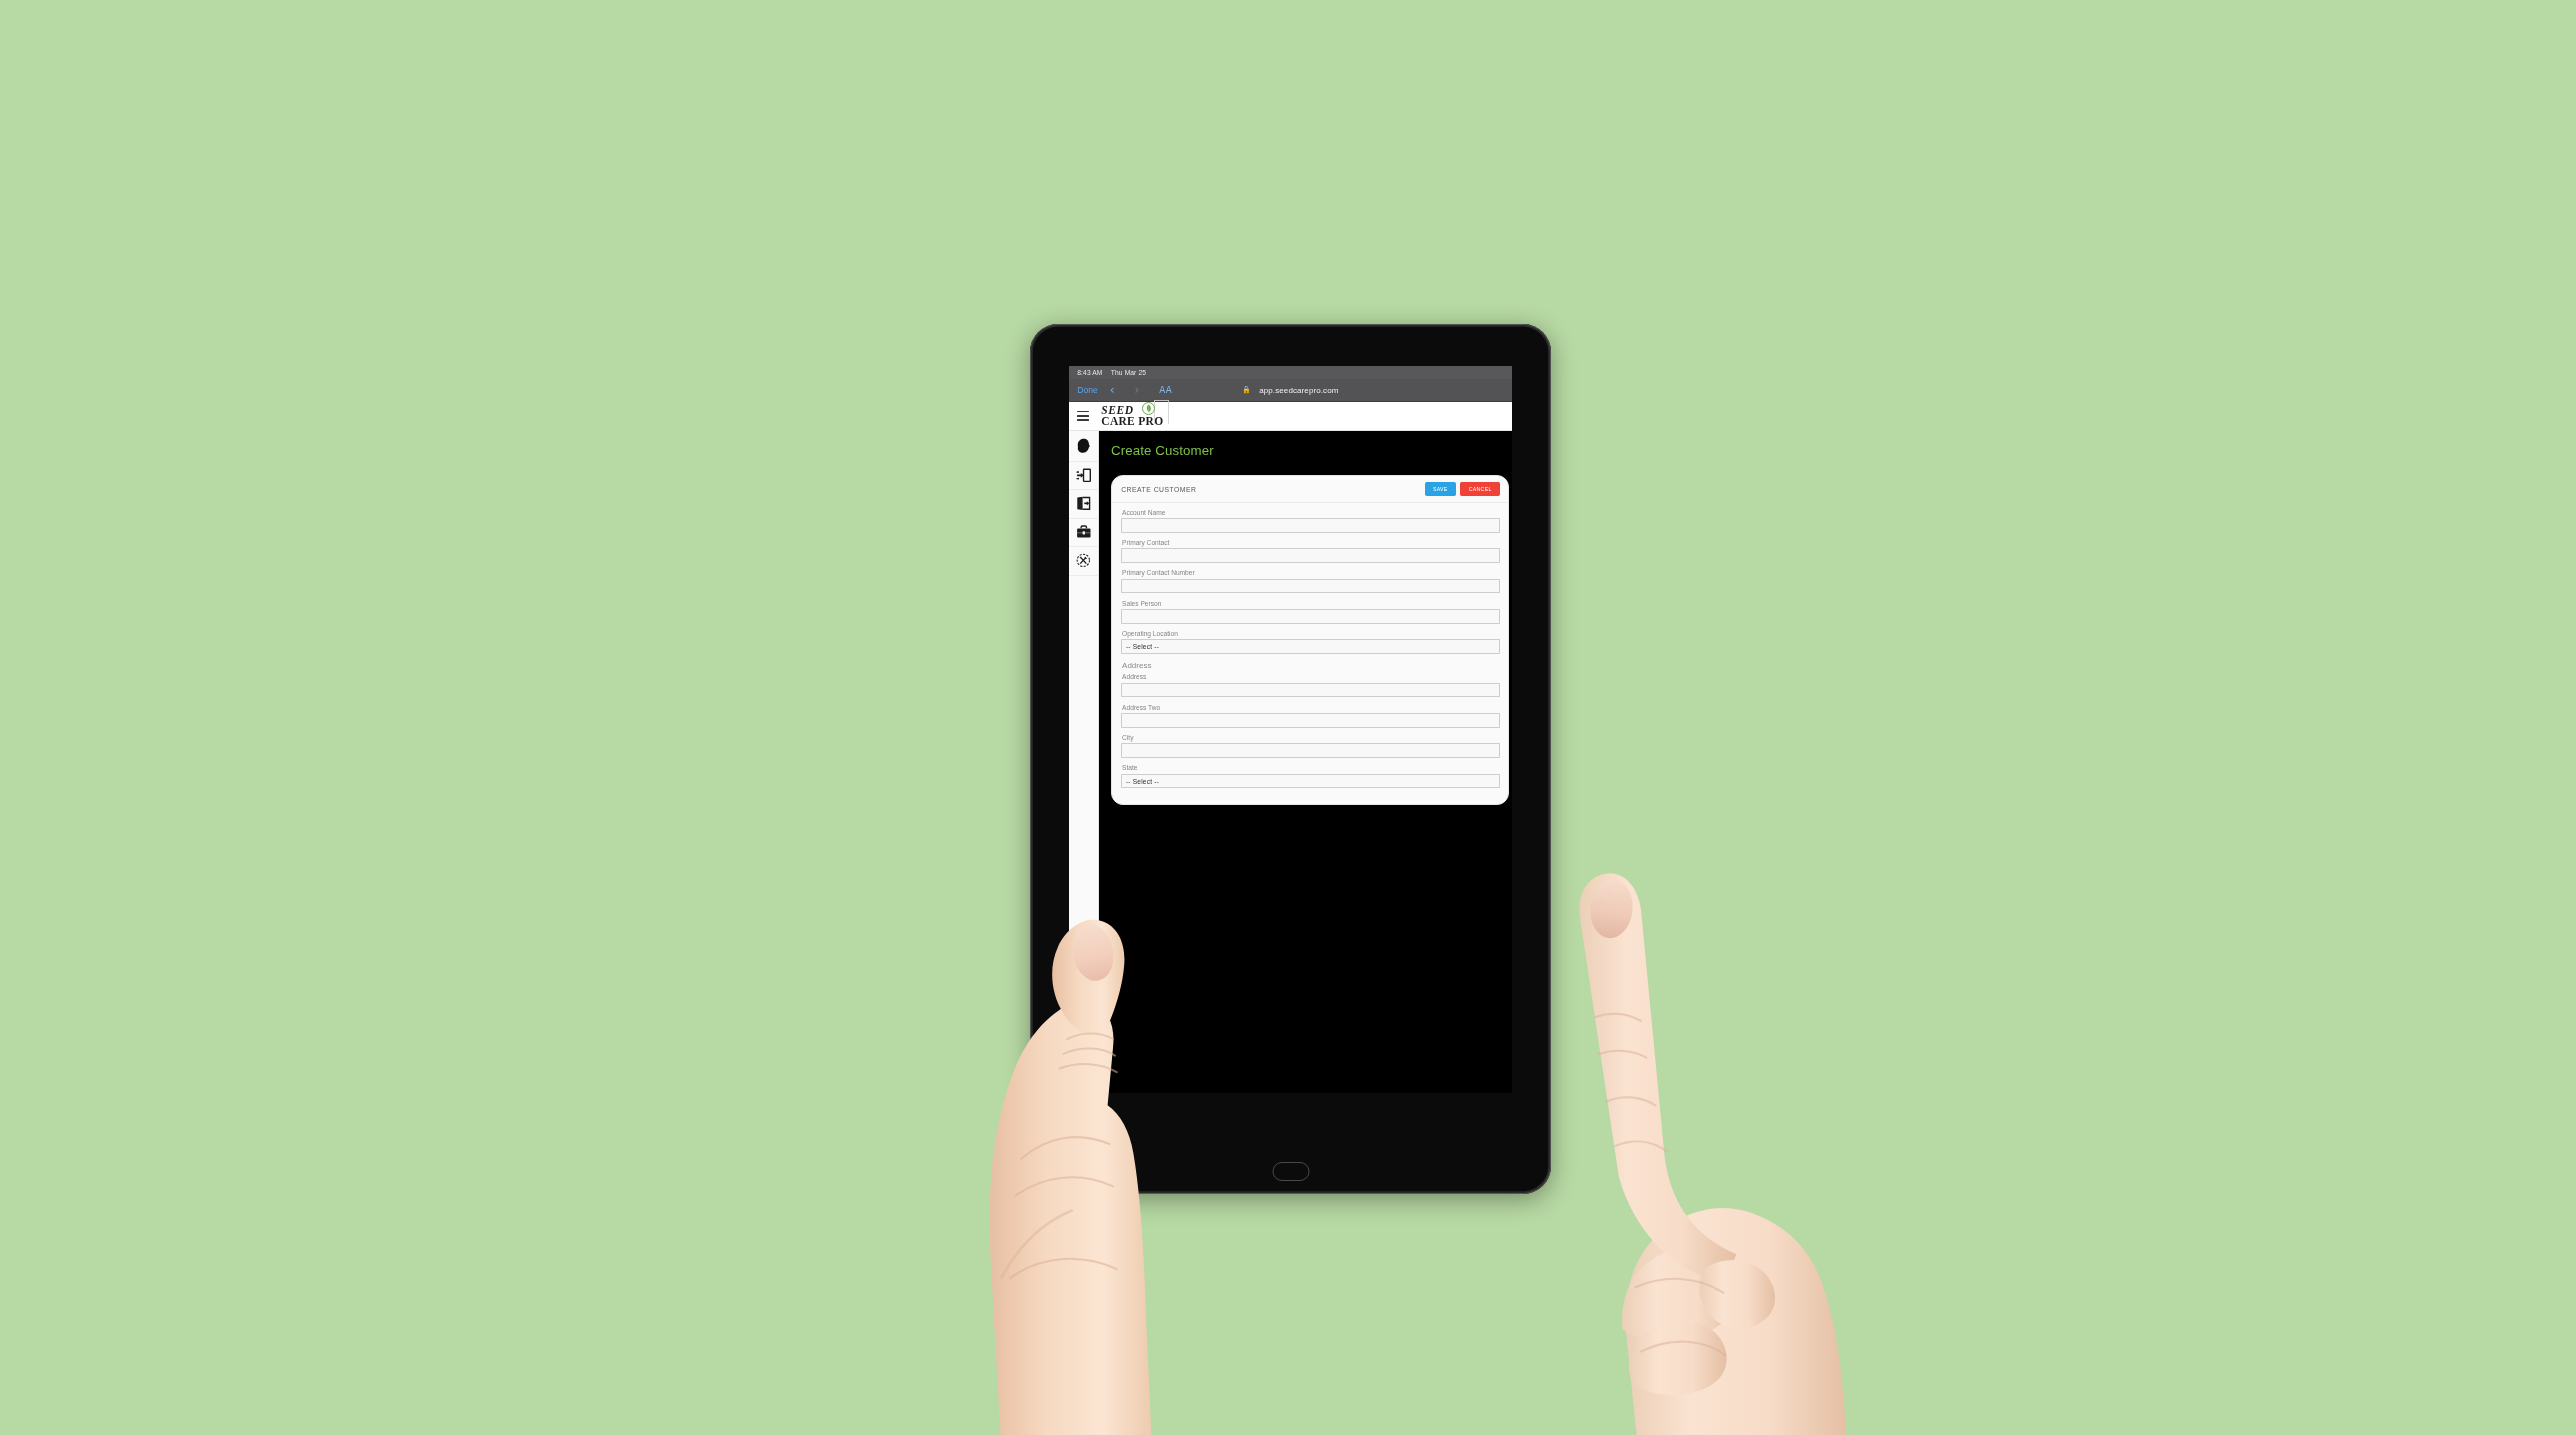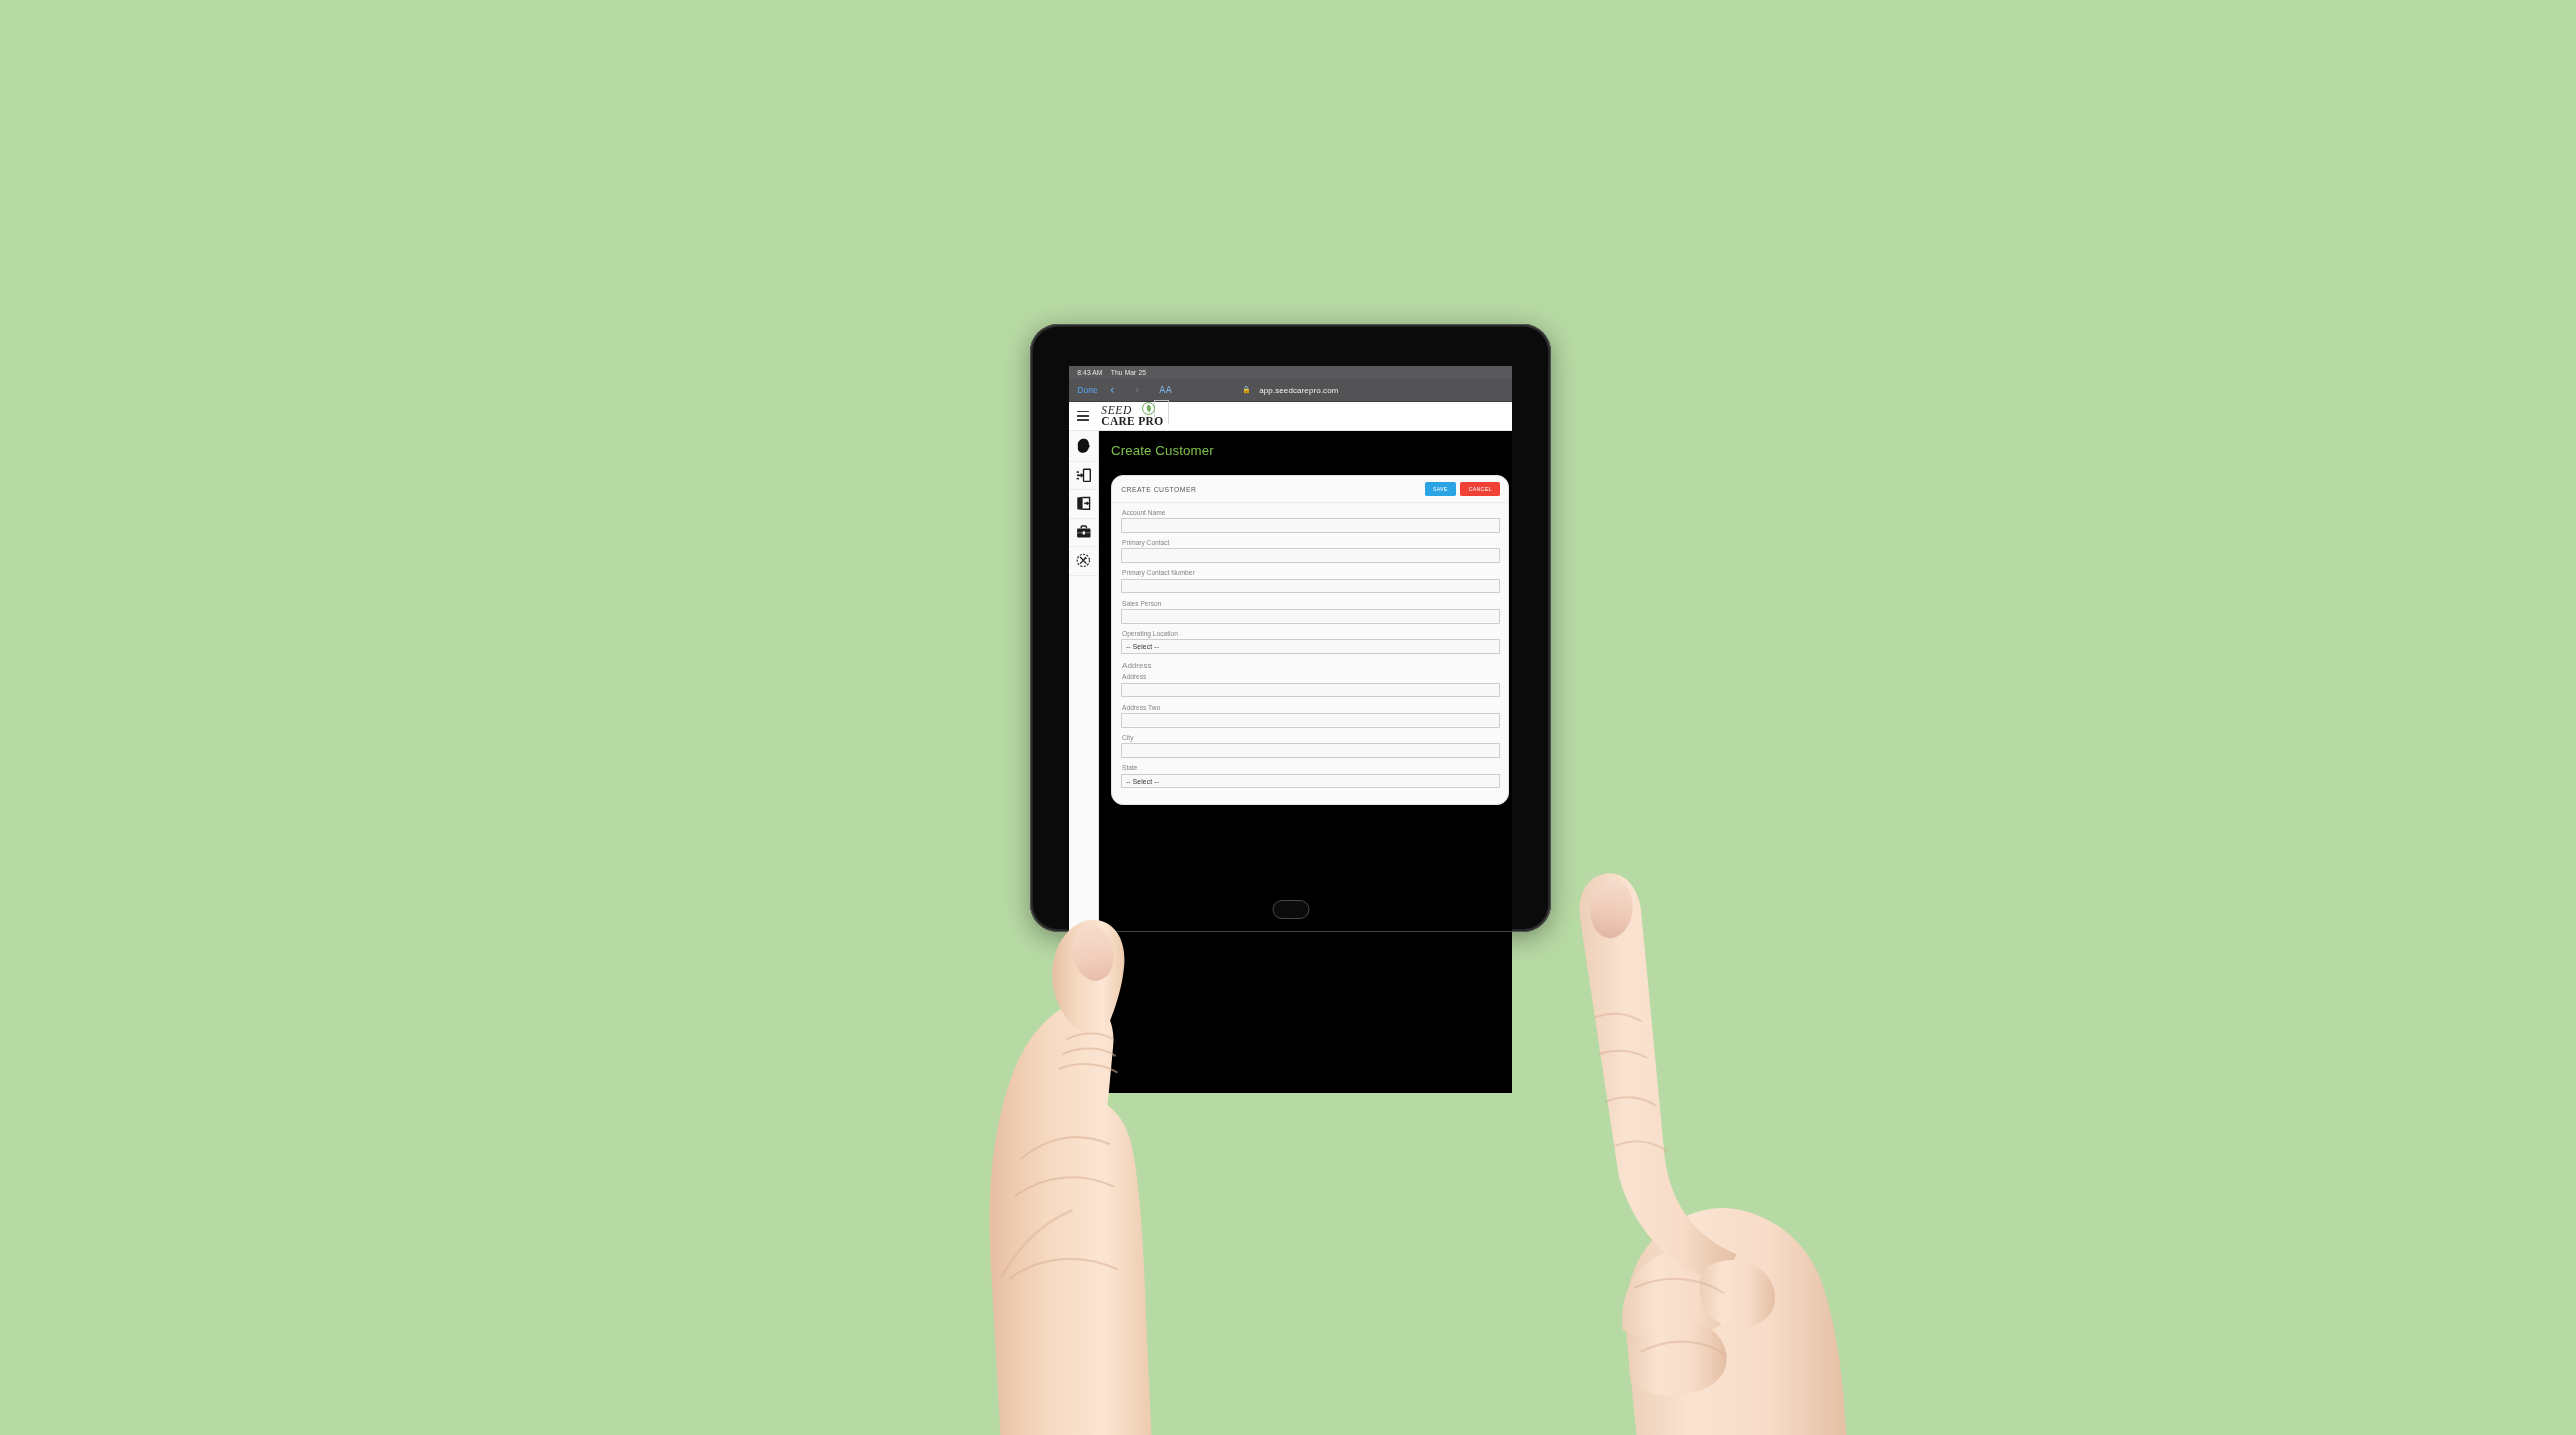--- a/index.html
+++ b/index.html
@@ -7,21 +7,21 @@
     width: 2576px; height: 1436px;
     overflow: hidden;
     font-family: "Liberation Sans", sans-serif;
   }
   body { background: #b7d9a3; position: relative; }
 
   
   #tablet {
     position: absolute;
     left: 1030px; top: 324px;
-    width: 521px; height: 608px;
+    width: 521px; height: 870px;
     background: #0b0b0b;
     border-radius: 28px;
     box-shadow: 0 5.5px 24px rgba(0,0,0,.35),
                 inset 0 0 0 2.8px #2a2a2a;
     z-index: 5;
   }
   #tablet::after{
     content:"";
     position:absolute; inset:0;
     border-radius:28px;
@@ -102,21 +102,21 @@
   }
   .hamburger{
     margin-left:8.3px; width:12px;
     display:flex; flex-direction:column; gap:2.4px;
     cursor:pointer;
   }
   .hamburger i{ display:block; height:1.8px; background:#3a3a3a; border-radius:0.5px; }
   .logo-wrap{ margin-left:12px; position:relative; }
   .logo-seed{
     font-family:"Liberation Serif", serif;
-    font-weight:normal; font-style:italic;
+    font-weight:bold; font-style:italic;
     font-size:11.5px; letter-spacing:0.6px;
     color:#1d1d1d; line-height:10px;
   }
   .logo-care{
     font-family:"Liberation Serif", serif;
     font-weight:bold; 
     font-size:11.5px; letter-spacing:0.3px;
     color:#1d1d1d; line-height:12px;
   }
   .logo-leaf{

